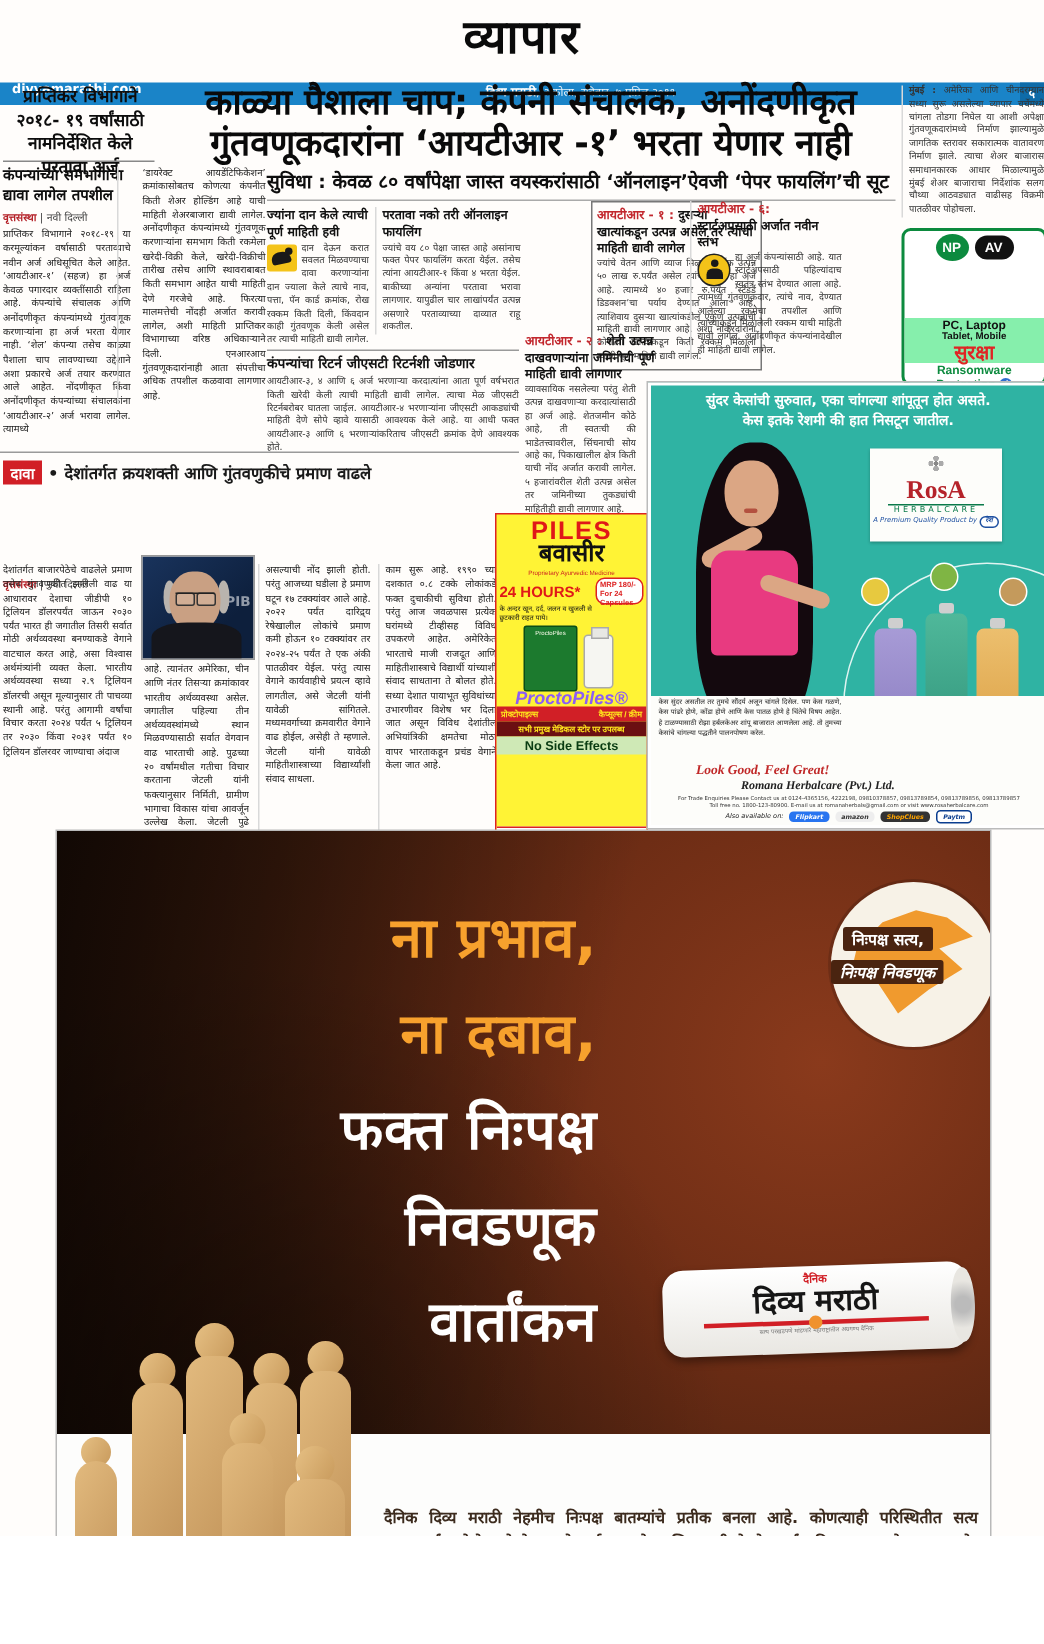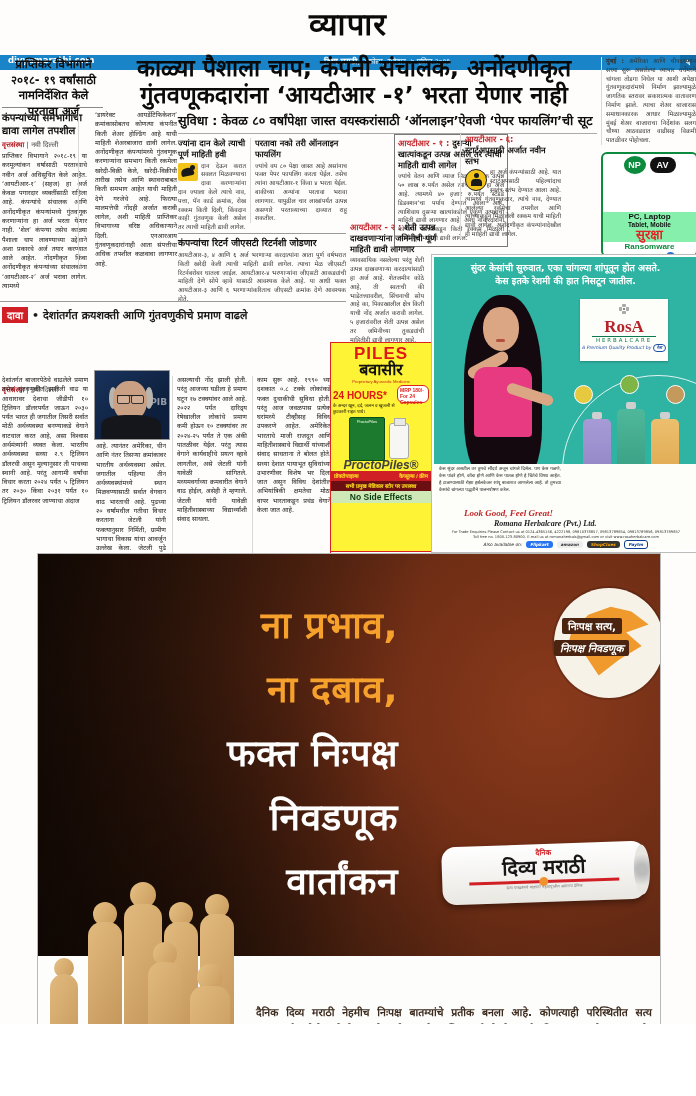--- a/index.html
+++ b/index.html
@@ -72,21 +72,21 @@
   .piles .t2{font-size:16px;font-weight:800;color:#111;line-height:1.05;}
   .piles .t3{font-size:4.2px;color:#c22;}
   .piles .mid{display:flex;text-align:left;padding:1px 2px;}
   .piles .hrs b{font-size:10px;color:#e01818;}
   .piles .hrs span{display:block;font-size:4.6px;color:#111;line-height:1.25;}
   .piles .mrp{margin-left:auto;background:#fff;border:1px solid #d22;border-radius:6px;font-size:5px;color:#d22;font-weight:700;padding:1px 2px;height:14px;line-height:1.2;}
   .piles .prod{position:relative;height:44px;}
   .piles .gbox{position:absolute;left:18px;top:2px;width:34px;height:40px;background:#1c7a2e;border:1px solid #0a4d18;border-radius:2px;color:#ffe;font-size:4px;line-height:1.2;padding-top:2px;}
   .piles .bottle{position:absolute;left:58px;top:8px;width:18px;height:34px;background:#f6f6f2;border:1px solid #aaa;border-radius:3px;}
   .piles .bottle::before{content:"";position:absolute;left:4px;top:-6px;width:10px;height:6px;background:#e8e8e4;border:1px solid #aaa;}
-  .piles .brand{font-size:12px;font-weight:800;color:#404040;font-style:italic;line-height:1;}
+  .piles .brand{font-size:12px;font-weight:800;color:#8b5cf6;font-style:italic;line-height:1;}
   .piles .strip1{background:#d11f26;color:#ffe41c;font-size:5.4px;font-weight:700;display:flex;justify-content:space-between;padding:1px 3px;}
   .piles .strip2{background:#6b0f12;color:#ffe41c;font-size:5.4px;font-weight:700;padding:1px 0;}
   .piles .nose{background:#cfe9b6;color:#0a3d12;font-size:8.5px;font-weight:800;padding:1px 0;}
   .piles .phone{background:#fff;font-size:11.5px;font-weight:800;color:#111;border-top:1px solid #d22;border-bottom:4px solid #0f172a;margin-top:48px;}
   .piles .mktd{font-size:4.3px;font-style:italic;color:#333;}
   .piles .gopal{display:flex;align-items:center;justify-content:center;gap:2px;}
   .piles .gdot{width:10px;height:10px;background:#d11f26;border-radius:50%;color:#fff;font-size:5px;line-height:10px;}
   .piles .gname{font-family:"Liberation Serif",serif;font-size:12px;font-weight:700;color:#0a6b2a;letter-spacing:1px;}
   .piles .gls{background:#0a6b2a;color:#fff;font-size:4.6px;letter-spacing:1px;width:70px;margin:0 auto;}
   .piles .cert{font-size:3.4px;color:#444;}

